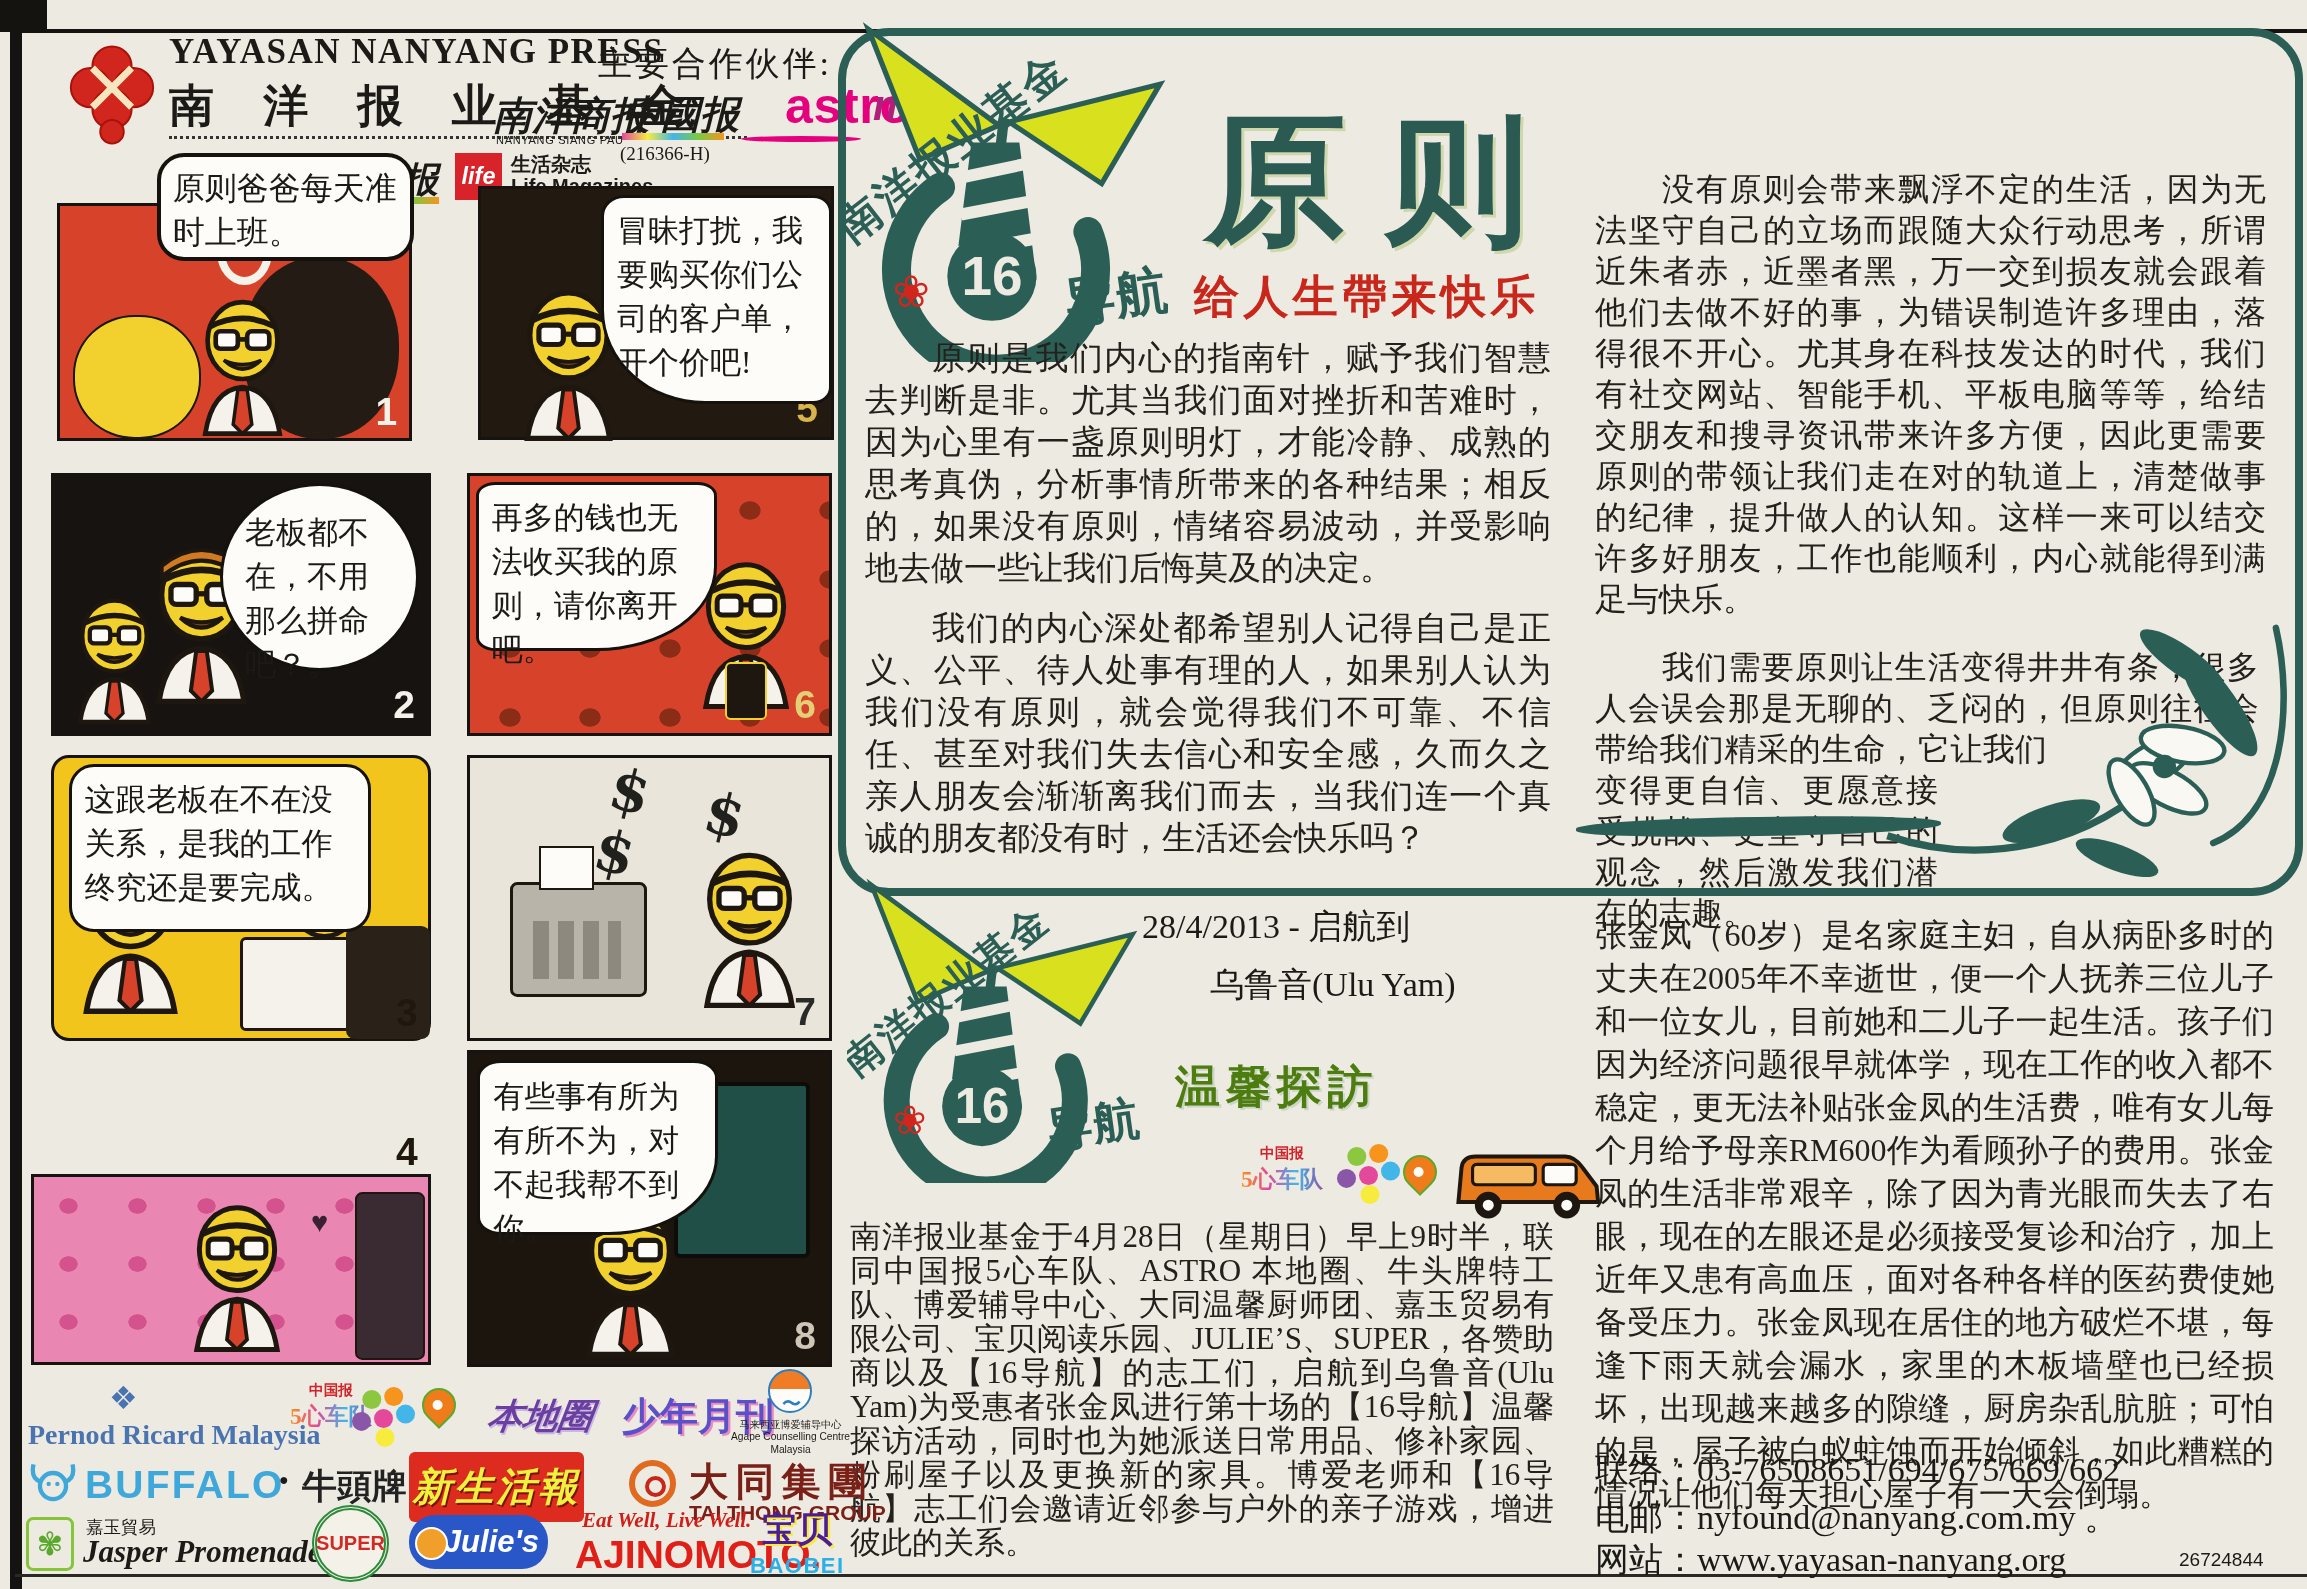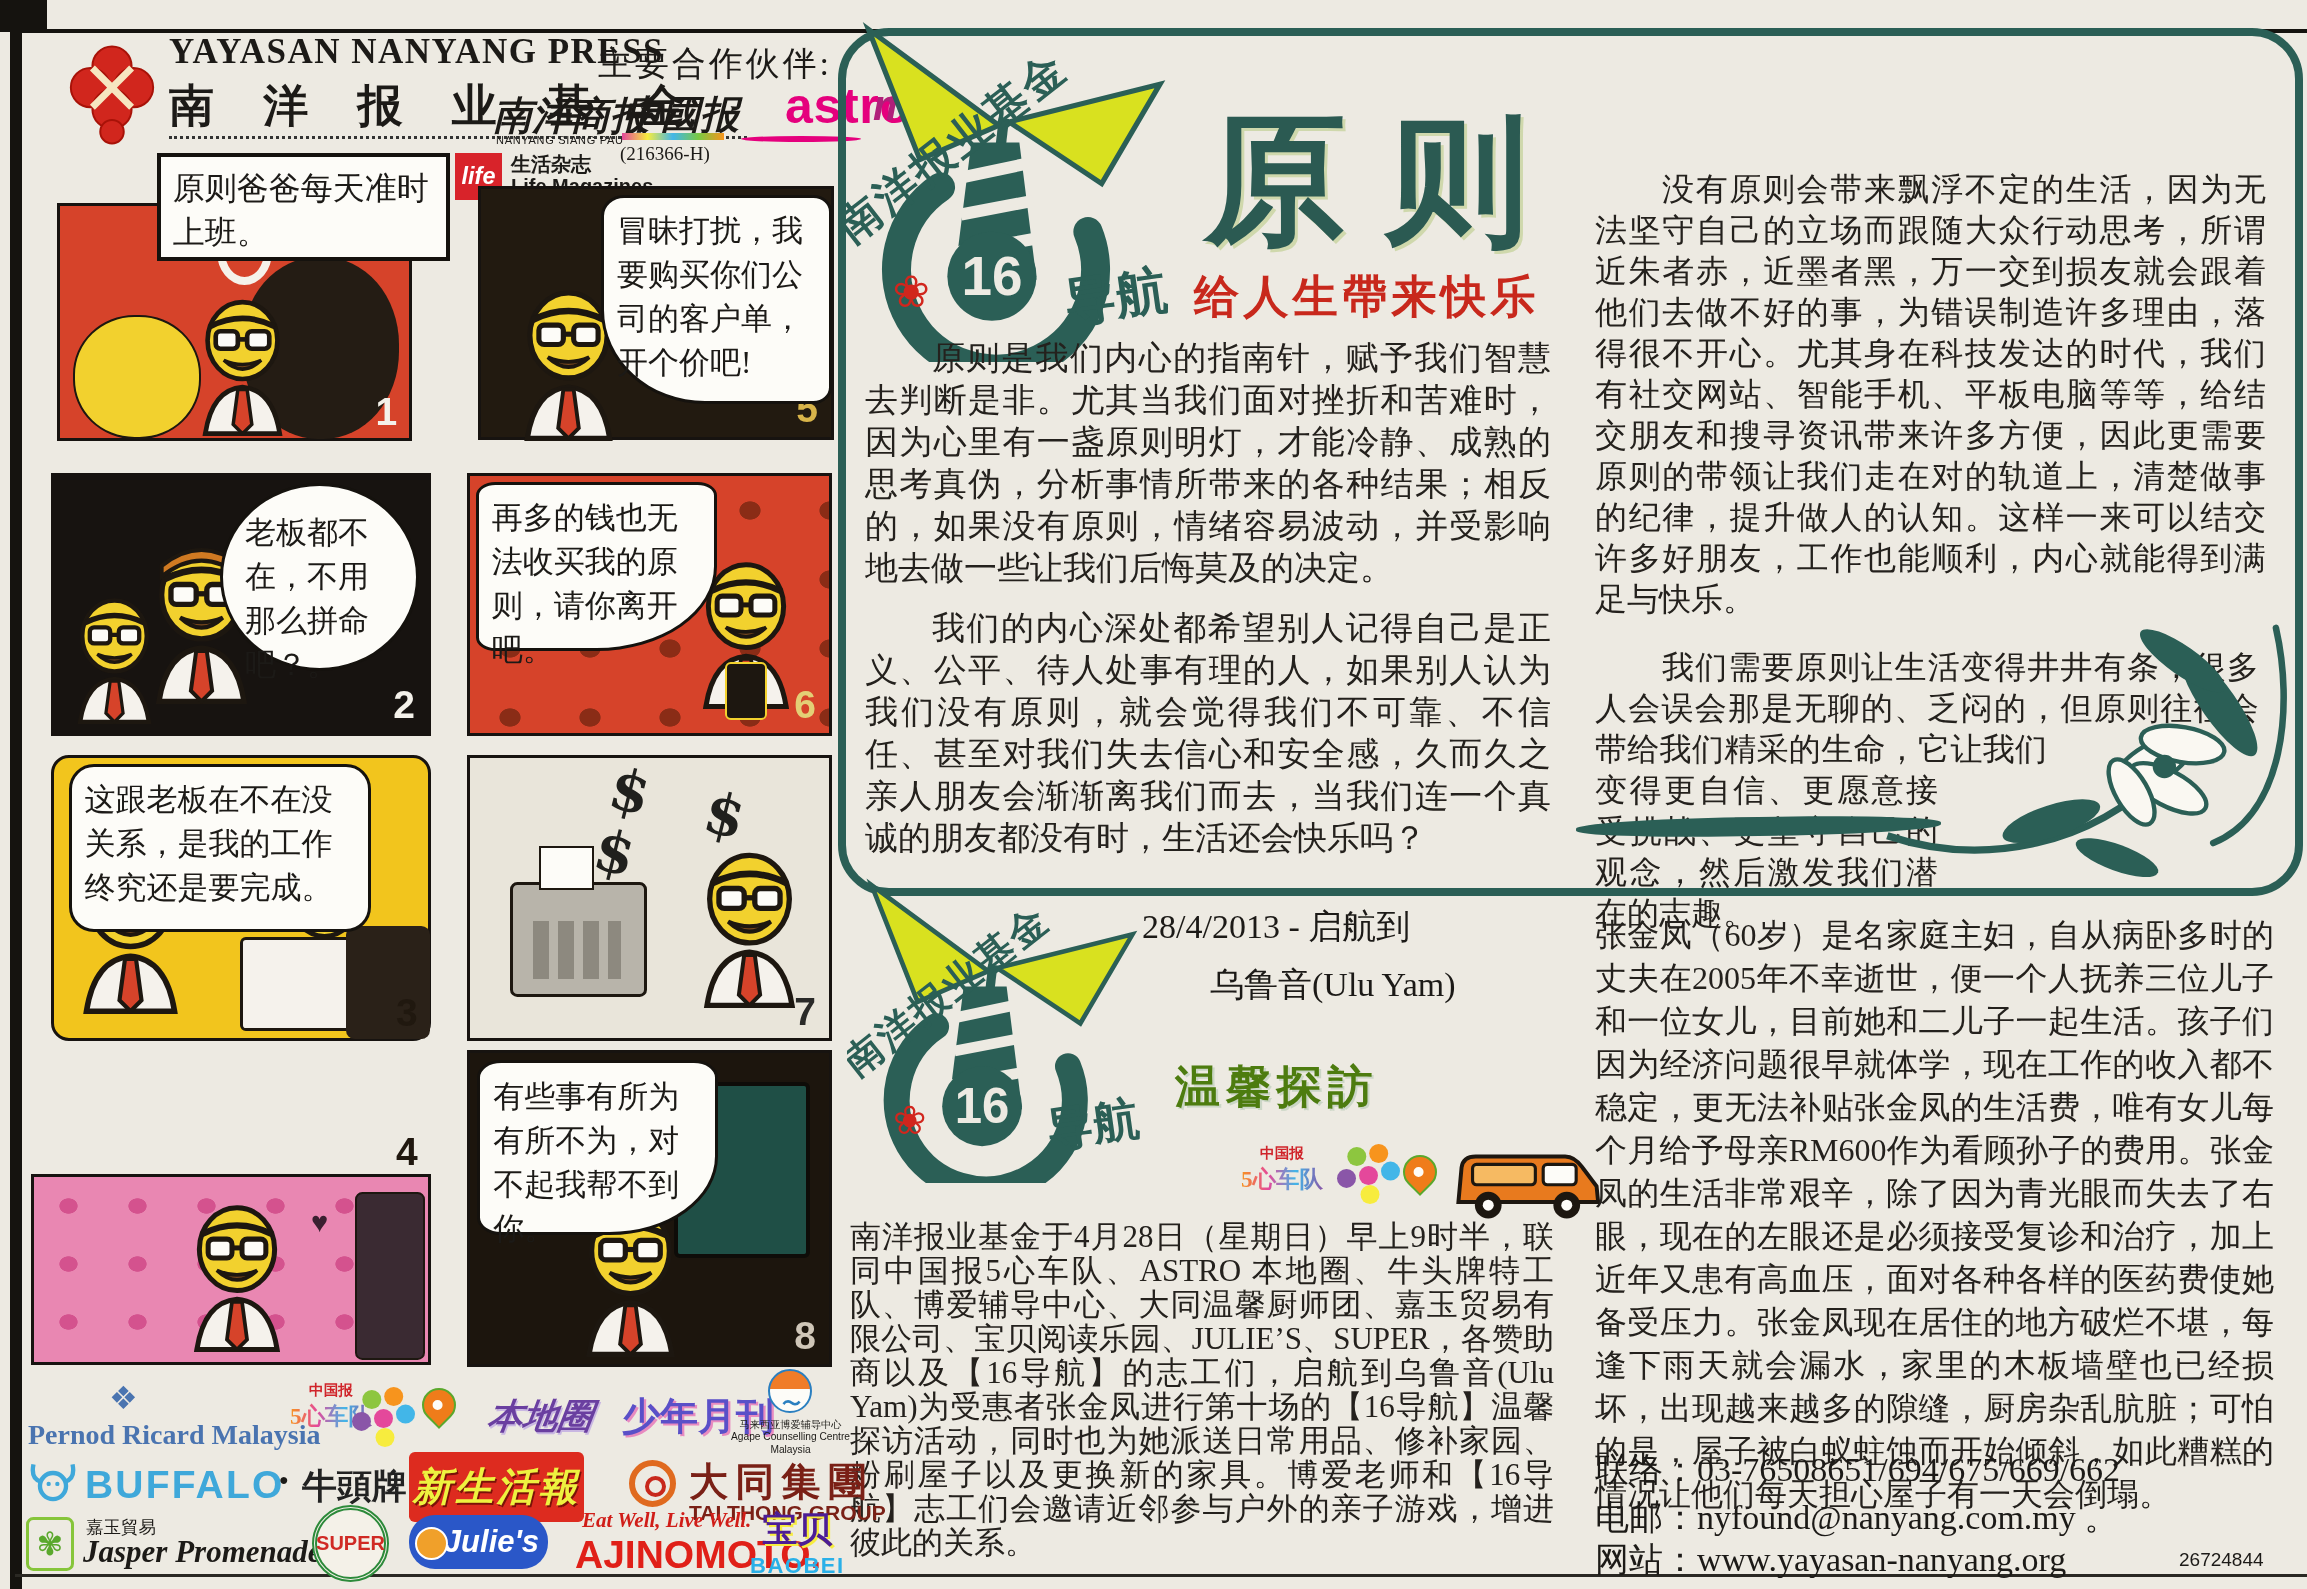--- a/index.html
+++ b/index.html
@@ -150,21 +150,21 @@
 
   <div class="abs panel" style="left:57px;top:203px;width:355px;height:238px;background:#d6432a;">
     <div class="abs blob" style="left:13px;top:109px;width:124px;height:120px;background:#f2d12e;border:2.9px solid #1d1710;"></div>
     <div class="abs blob" style="left:182px;top:51px;width:157px;height:182px;background:#241c14;"></div>
     <div class="abs" style="left:157px;top:13px;width:39px;height:50px;border:8px solid #f5f2ea;border-radius:50%;"></div>
     <svg class="abs" style="left:124px;top:88px;" width="117" height="142" viewBox="0 0 100 122">
         <use href="#person"></use>
       </svg>
     <div class="abs pnum" style="right:11.7px;bottom:4.4px;color:#f4f1ea;">1</div>
   </div>
-  <div class="abs caption" style="left:157px;top:153px;width:293px;height:108px;">原则爸爸每天准时上班。</div>
+  <div class="abs caption" style="left:157px;top:153px;width:257px;height:108px;border-radius:27px;">原则爸爸每天准时上班。</div>
 
   <div class="abs panel" style="left:478px;top:186px;width:356px;height:254px;background:#221a10;">
     <svg class="abs" style="left:22px;top:95px;" width="131" height="157" viewBox="0 0 100 122">
         <use href="#person"></use>
       </svg>
     <div class="abs pnum" style="right:13px;bottom:5.8px;color:#d8b44a;">5</div>
     <div class="abs bubble" style="left:120px;top:5.8px;width:231px;height:209px;border-radius:10% 8% 8% 45%;">冒昧打扰，我要购买你们公司的客户单，开个价吧!</div>
   </div>
 
   <div class="abs panel" style="left:51px;top:473px;width:380px;height:263px;background:#171310;">

